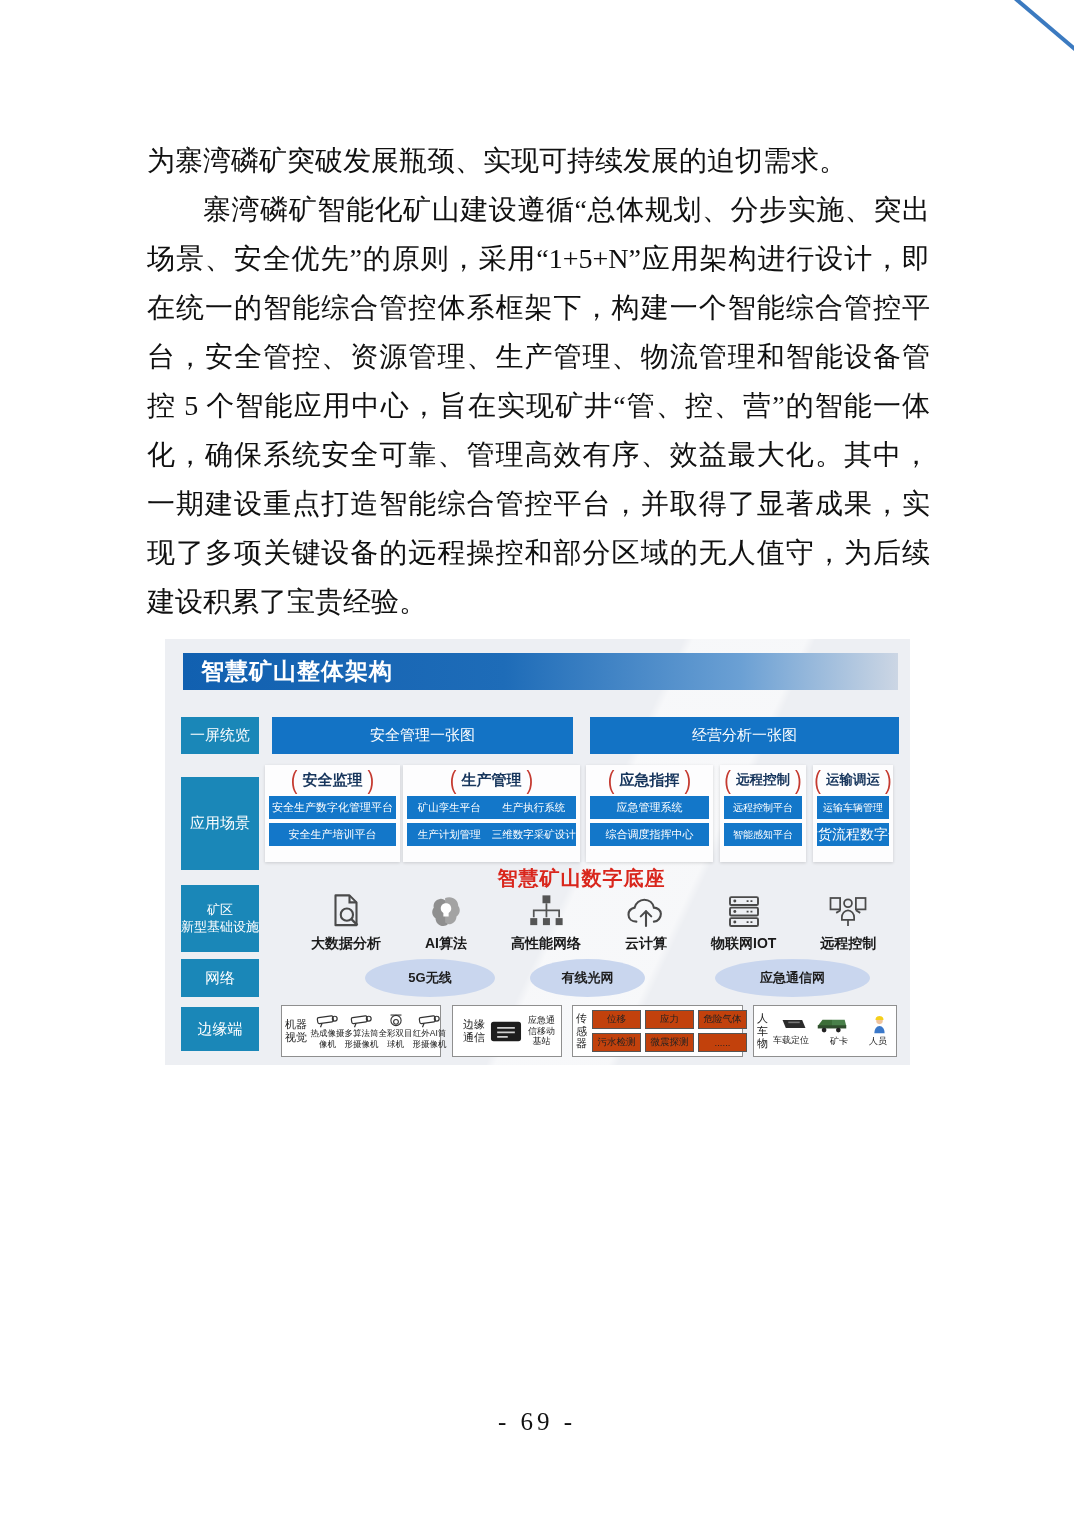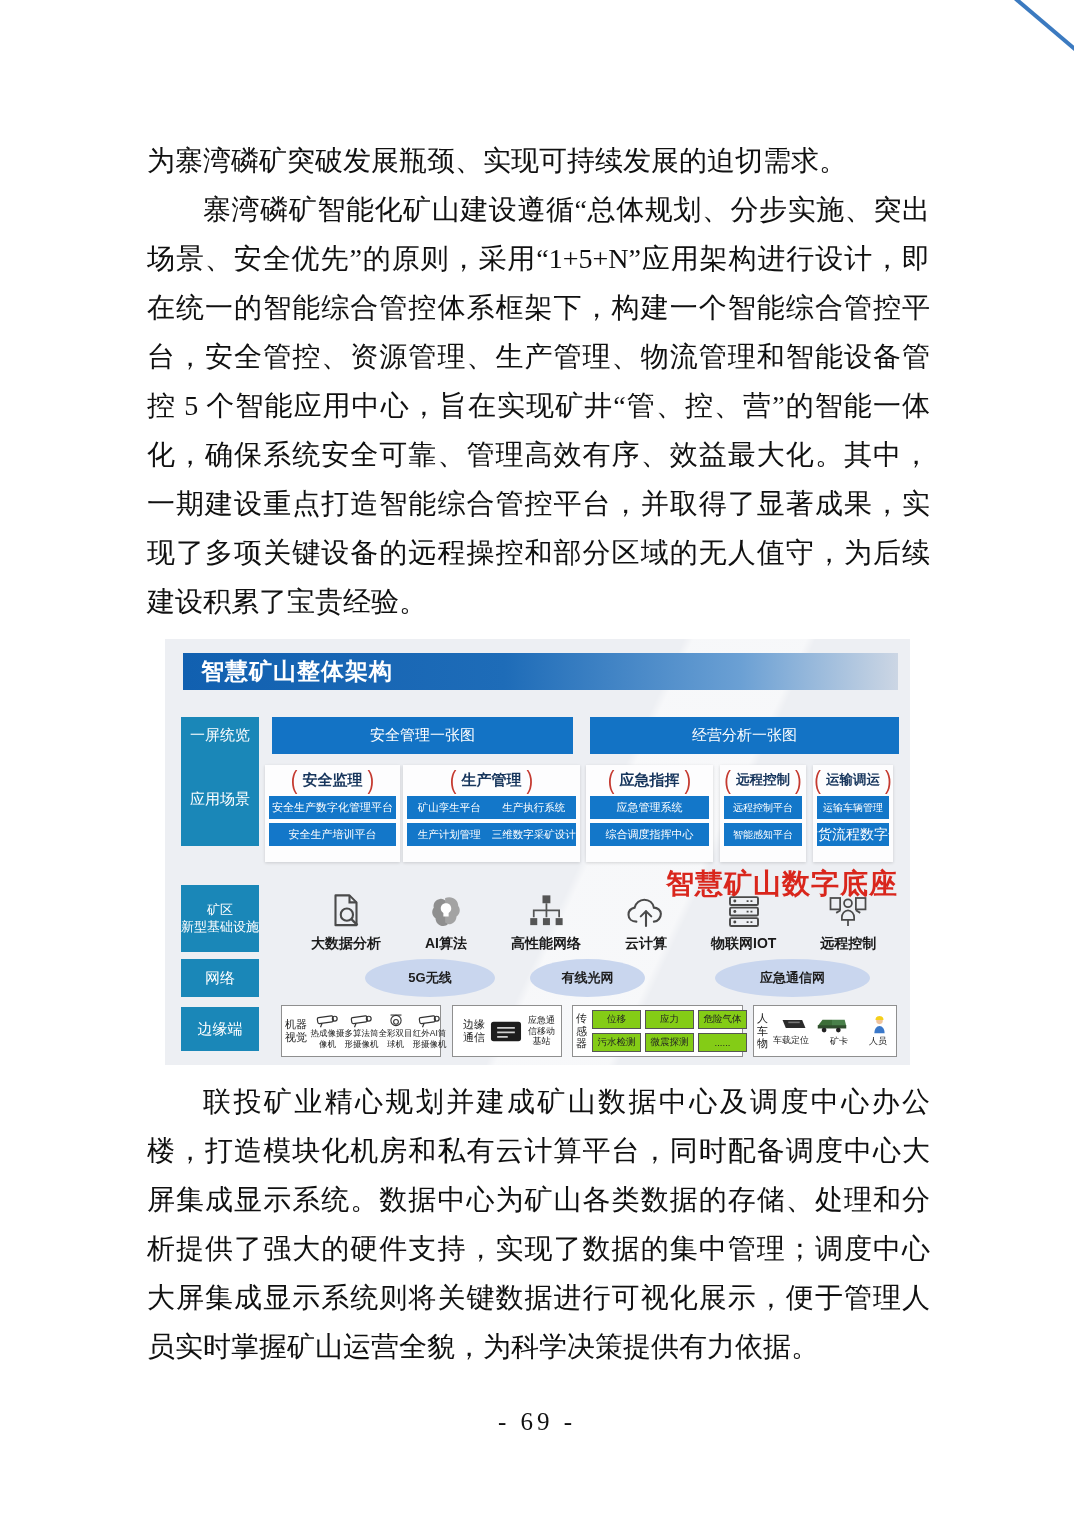--- a/index.html
+++ b/index.html
@@ -50,22 +50,22 @@
   }
   .bracket{color:#c53a30;font-size:20px;font-weight:normal;transform:scaleY(1.25);line-height:1;}
   .app-item{
     background:#1377c9;color:#fff;font-size:11px;height:23px;margin-top:4px;
     display:flex;align-items:center;justify-content:center;white-space:nowrap;overflow:hidden;
   }
   .grid2{display:grid;grid-template-columns:1fr 1fr;}
   .grid2 .app-item{margin-top:4px;font-size:10.5px;}
   
   #digital-base-title{
-    position:absolute;left:100px;right:12px;top:226px;text-align:right;
-    color:#d9261c;font-weight:bold;font-size:28px;letter-spacing:1px;
+    position:absolute;left:100px;right:12px;top:226px;text-align:center;
+    color:#d9261c;font-weight:bold;font-size:20px;letter-spacing:1px;
   }
   #infra-row{
     position:absolute;left:102px;right:8px;top:252px;height:62px;
     display:flex;justify-content:space-between;align-items:flex-end;
   }
   .infra-item{display:flex;flex-direction:column;align-items:center;width:86px;margin-left:44px;}
   .infra-item svg{width:42px;height:42px;}
   .infra-label{font-size:14px;font-weight:bold;color:#1a1a1a;margin-top:2px;white-space:nowrap;}
   
   .oval{
@@ -79,21 +79,21 @@
     box-sizing:border-box;display:flex;align-items:center;padding:2px 3px;gap:3px;
   }
   .edge-title{font-size:11px;color:#222;width:24px;line-height:1.2;word-break:break-all;flex-shrink:0;}
   .v-title{font-size:11px;color:#222;width:13px;line-height:1.15;word-break:break-all;flex-shrink:0;}
   .cam-cell{display:flex;flex-direction:column;align-items:center;width:31px;}
   .cam-cell svg{width:26px;height:15px;}
   .cam-label{font-size:8.5px;line-height:1.2;color:#222;text-align:center;word-break:break-all;width:34px;}
   .chip-grid{display:grid;grid-template-columns:repeat(3,49px);gap:4px;}
   .chip{
     border:1px solid #555;height:17px;display:flex;align-items:center;justify-content:center;
-    font-size:9.5px;color:#222;background:#84cc16;
+    font-size:9.5px;color:#222;background:#c2410c;
   }
   .pv-item{display:flex;flex-direction:column;align-items:flex-end;width:36px;}
   .pv-label{font-size:9px;color:#222;white-space:nowrap;margin-top:1px;}
   
   #page-number{
     position:absolute;top:1408px;left:0;width:100%;text-align:center;
     font-size:25px;color:#111;letter-spacing:4px;
   }
 </style>
 </head>
@@ -107,21 +107,21 @@
   <p>为寨湾磷矿突破发展瓶颈、实现可持续发展的迫切需求。</p>
   <p class="indent">寨湾磷矿智能化矿山建设遵循“总体规划、分步实施、突出场景、安全优先”的原则，采用“1+5+N”应用架构进行设计，即在统一的智能综合管控体系框架下，构建一个智能综合管控平台，安全管控、资源管理、生产管理、物流管理和智能设备管控 5 个智能应用中心，旨在实现矿井“管、控、营”的智能一体化，确保系统安全可靠、管理高效有序、效益最大化。其中，一期建设重点打造智能综合管控平台，并取得了显著成果，实现了多项关键设备的远程操控和部分区域的无人值守，为后续建设积累了宝贵经验。</p>
 
   <div class="figure">
     <div id="fig-banner">智慧矿山整体架构</div>
 
     <div class="fig-label" style="top:78px;height:37px;">一屏统览</div>
     <div class="bar-wide" style="left:425px;right:11px;">经营分析一张图</div>
     <div class="bar-wide" style="left:107px;width:301px;">安全管理一张图</div>
 
-    <div class="fig-label" style="top:114px;height:93px;">应用场景</div>
+    <div class="fig-label" style="top:138px;height:93px;">应用场景</div>
 
     <div class="card" style="left:100px;width:135px;">
       <div class="card-title">
           <span class="bracket">(</span>
           <span>安全监理</span>
           <span class="bracket">)</span>
         </div>
       <div class="app-item">安全生产数字化管理平台</div>
       <div class="app-item">安全生产培训平台</div>
     </div>
@@ -339,16 +339,15 @@
         <svg viewBox="0 0 20 26" style="width:15px;height:19px;">
             <circle cx="10" cy="8" r="4.5" fill="#f0c39b"></circle>
             <path d="M4.5 7a5.5 5.5 0 0 1 11 0z" fill="#f5cf1c"></path>
             <path d="M3 25c0-6 3-10 7-10s7 4 7 10z" fill="#3a78c9"></path>
           </svg>
         <div class="pv-label">人员</div>
       </div>
     </div>
   </div>
 
-  <p class="indent">联投矿业精心规划并建成矿山数据中心及调度中心办公楼，打造模块化机房和私有云计算平台，同时配备调度中心大屏集成显示系统。数据中心为矿山各类数据的存储、处理和分析提供了强大的硬件支持，实现了数据的集中管理；调度中心大屏集成显示系统则将关键数据进行可视化展示，便于管理人员实时掌握矿山运营全貌，为科学决策提供有力依据。</p>
 </div>
 
 <div id="page-number">- 69 -</div>
 
 </body></html>

